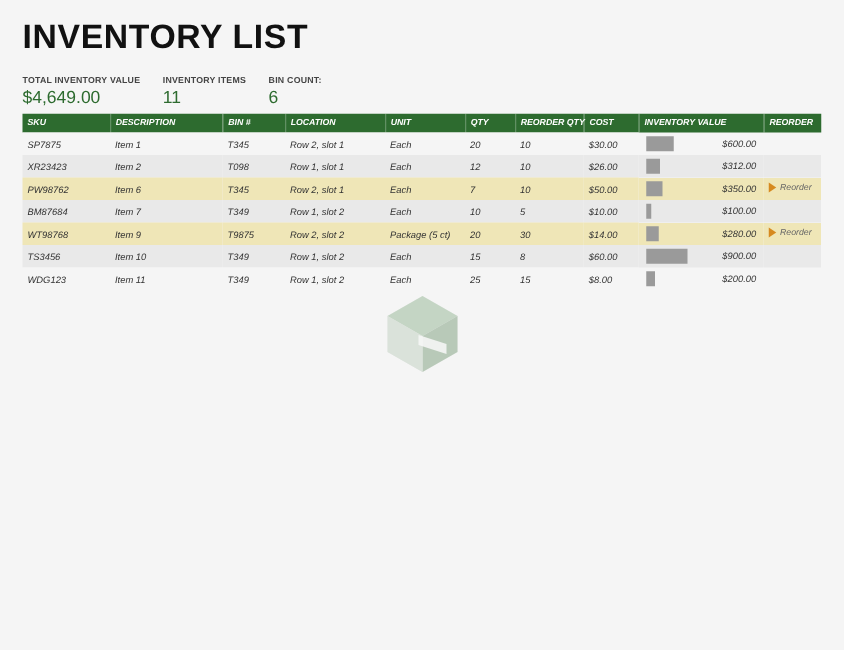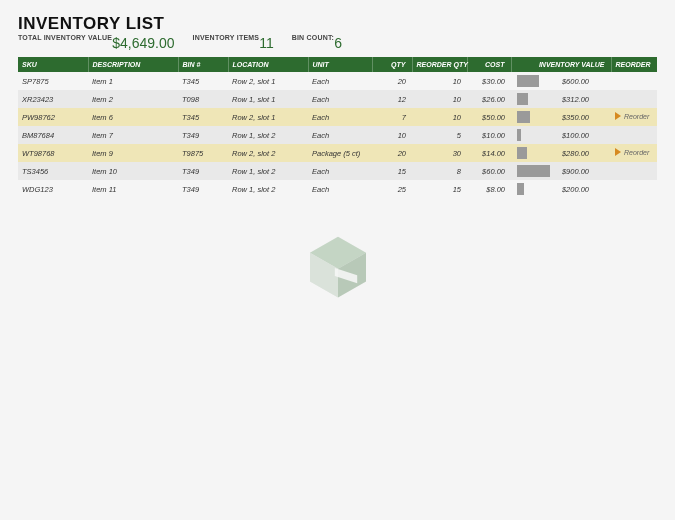--- a/index.html
+++ b/index.html
@@ -8,31 +8,31 @@
     height: 520px;
     background: #f5f5f5;
     font-family: Arial, sans-serif;
     font-size: 8px;
     color: #333;
     padding: 14px 18px;
     position: relative;
   }
   .title {
     font-weight: 900;
-    font-size: 17px;
+    font-size: 27px;
     letter-spacing: 0.5px;
     color: #111;
-    margin-bottom: 0;
+    margin-bottom: 16px;
   }
   .summary-row {
     display: flex;
     gap: 18px;
     margin-bottom: 6px;
   }
-  .summary-block { display: flex; }
+  .summary-block { display: flex; flex-direction: column; }
   .summary-label {
     font-size: 7px;
     color: #444;
     font-weight: 600;
     letter-spacing: 0.2px;
   }
   .summary-value {
     font-size: 14px;
     color: #2d6b2f;
     font-weight: 500;
@@ -58,38 +58,38 @@
   tbody td {
     font-size: 7.5px;
     padding: 4px 4px;
     height: 18px;
     color: #333;
     white-space: nowrap;
   }
   tbody tr:nth-child(even) td { background: #e9e9e9; }
   tbody tr:nth-child(odd) td { background: #f5f5f5; }
   tbody tr.flag td { background: #efe6b7 !important; }
-  .num { text-align: right; padding-right: 6px; }
+  .num { padding-right: 6px; }
   .bar-cell { position: relative; }
   .bar-bg {
     position: absolute;
     right: 50px;
     top: 3px;
     bottom: 3px;
     width: 44px;
     display: flex;
     justify-content: flex-start;
   }
   .bar-fill {
     background: #9a9a9a;
     height: 100%;
   }
   .bar-val {
     position: absolute;
-    right: 22px;
+    right: 6px;
     top: 50%;
     transform: translateY(-50%);
   }
   .reorder-cell { position: relative; }
   .reorder-flag {
     display: inline-flex;
     align-items: center;
     gap: 3px;
     font-size: 7px;
     color: #666;

